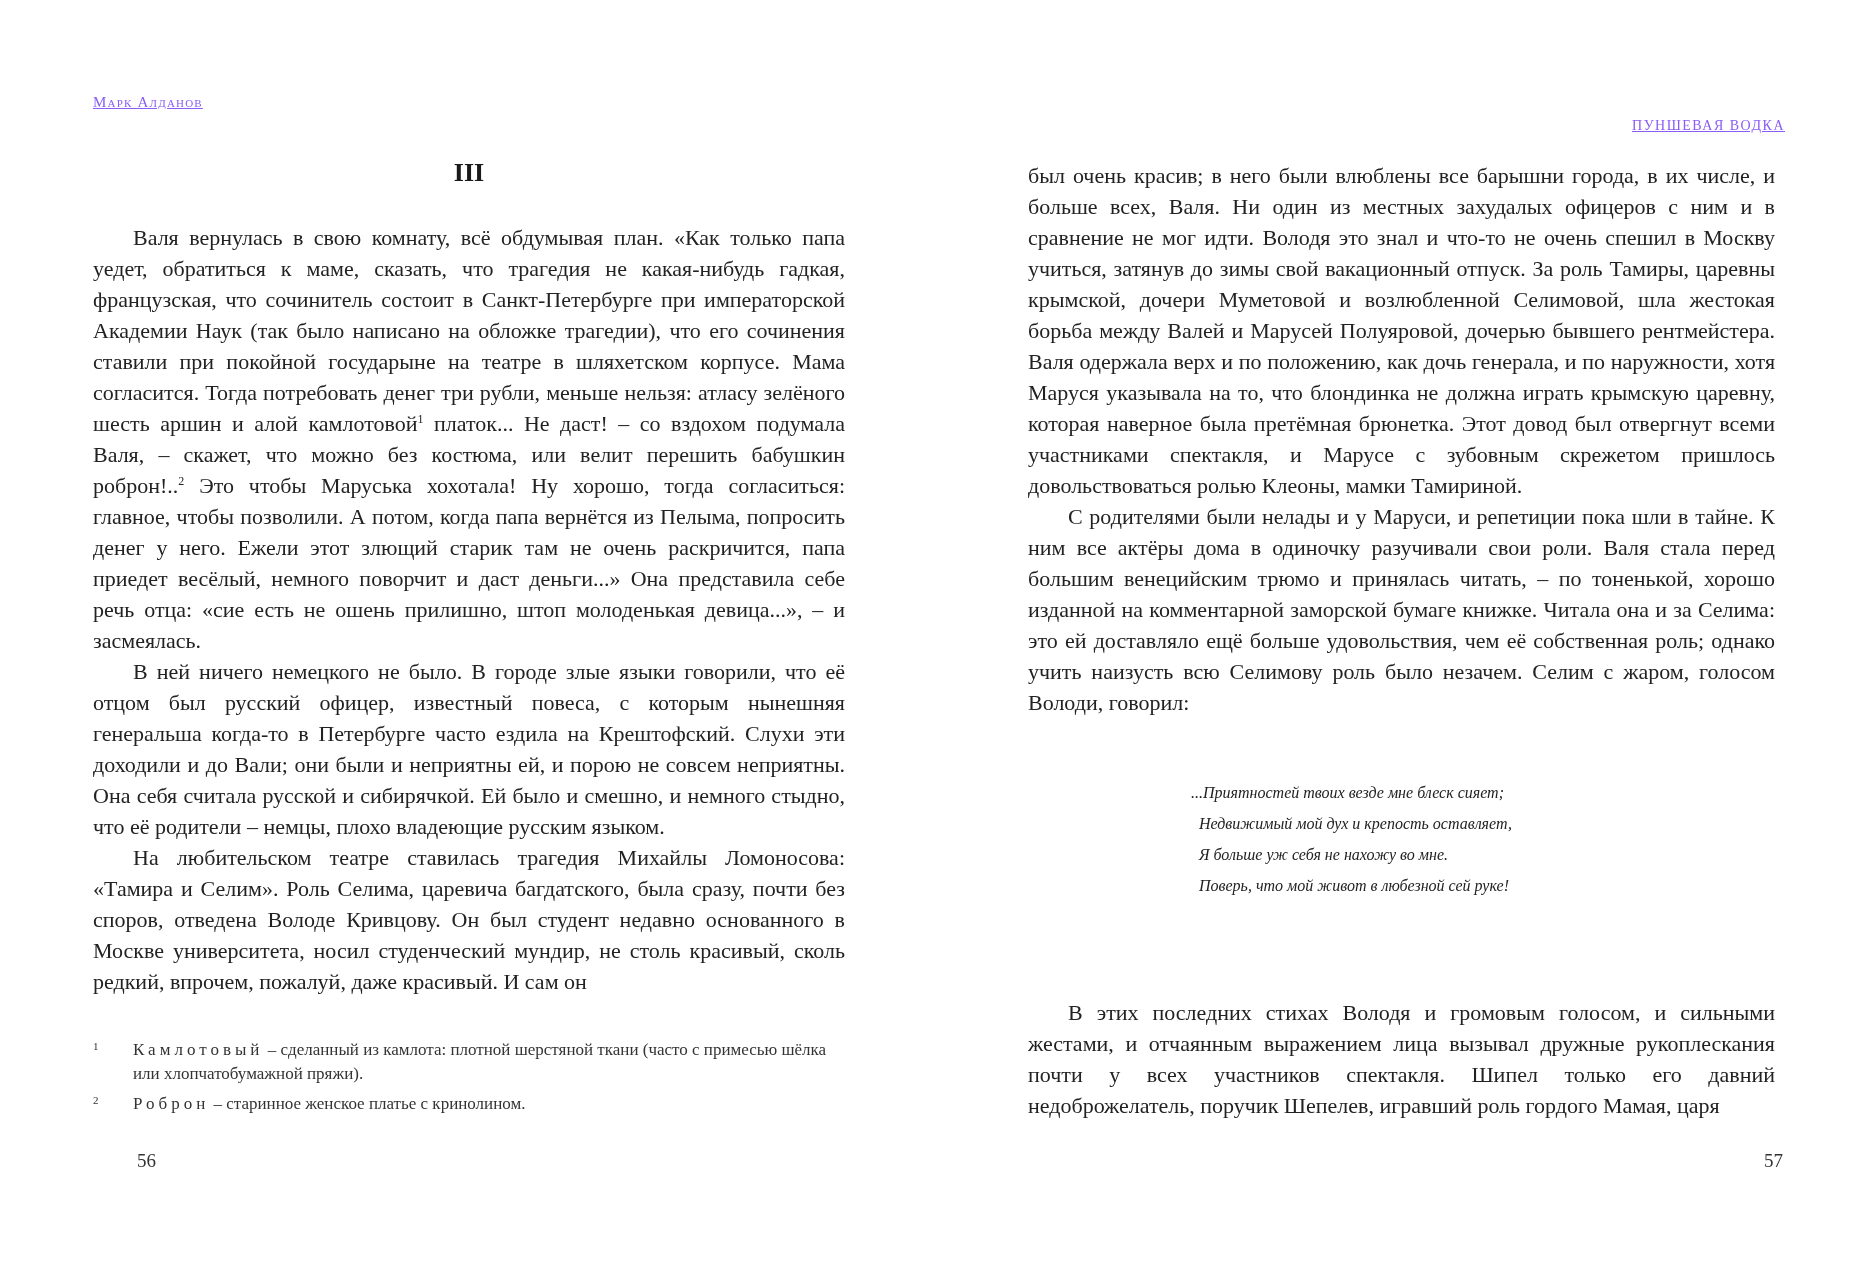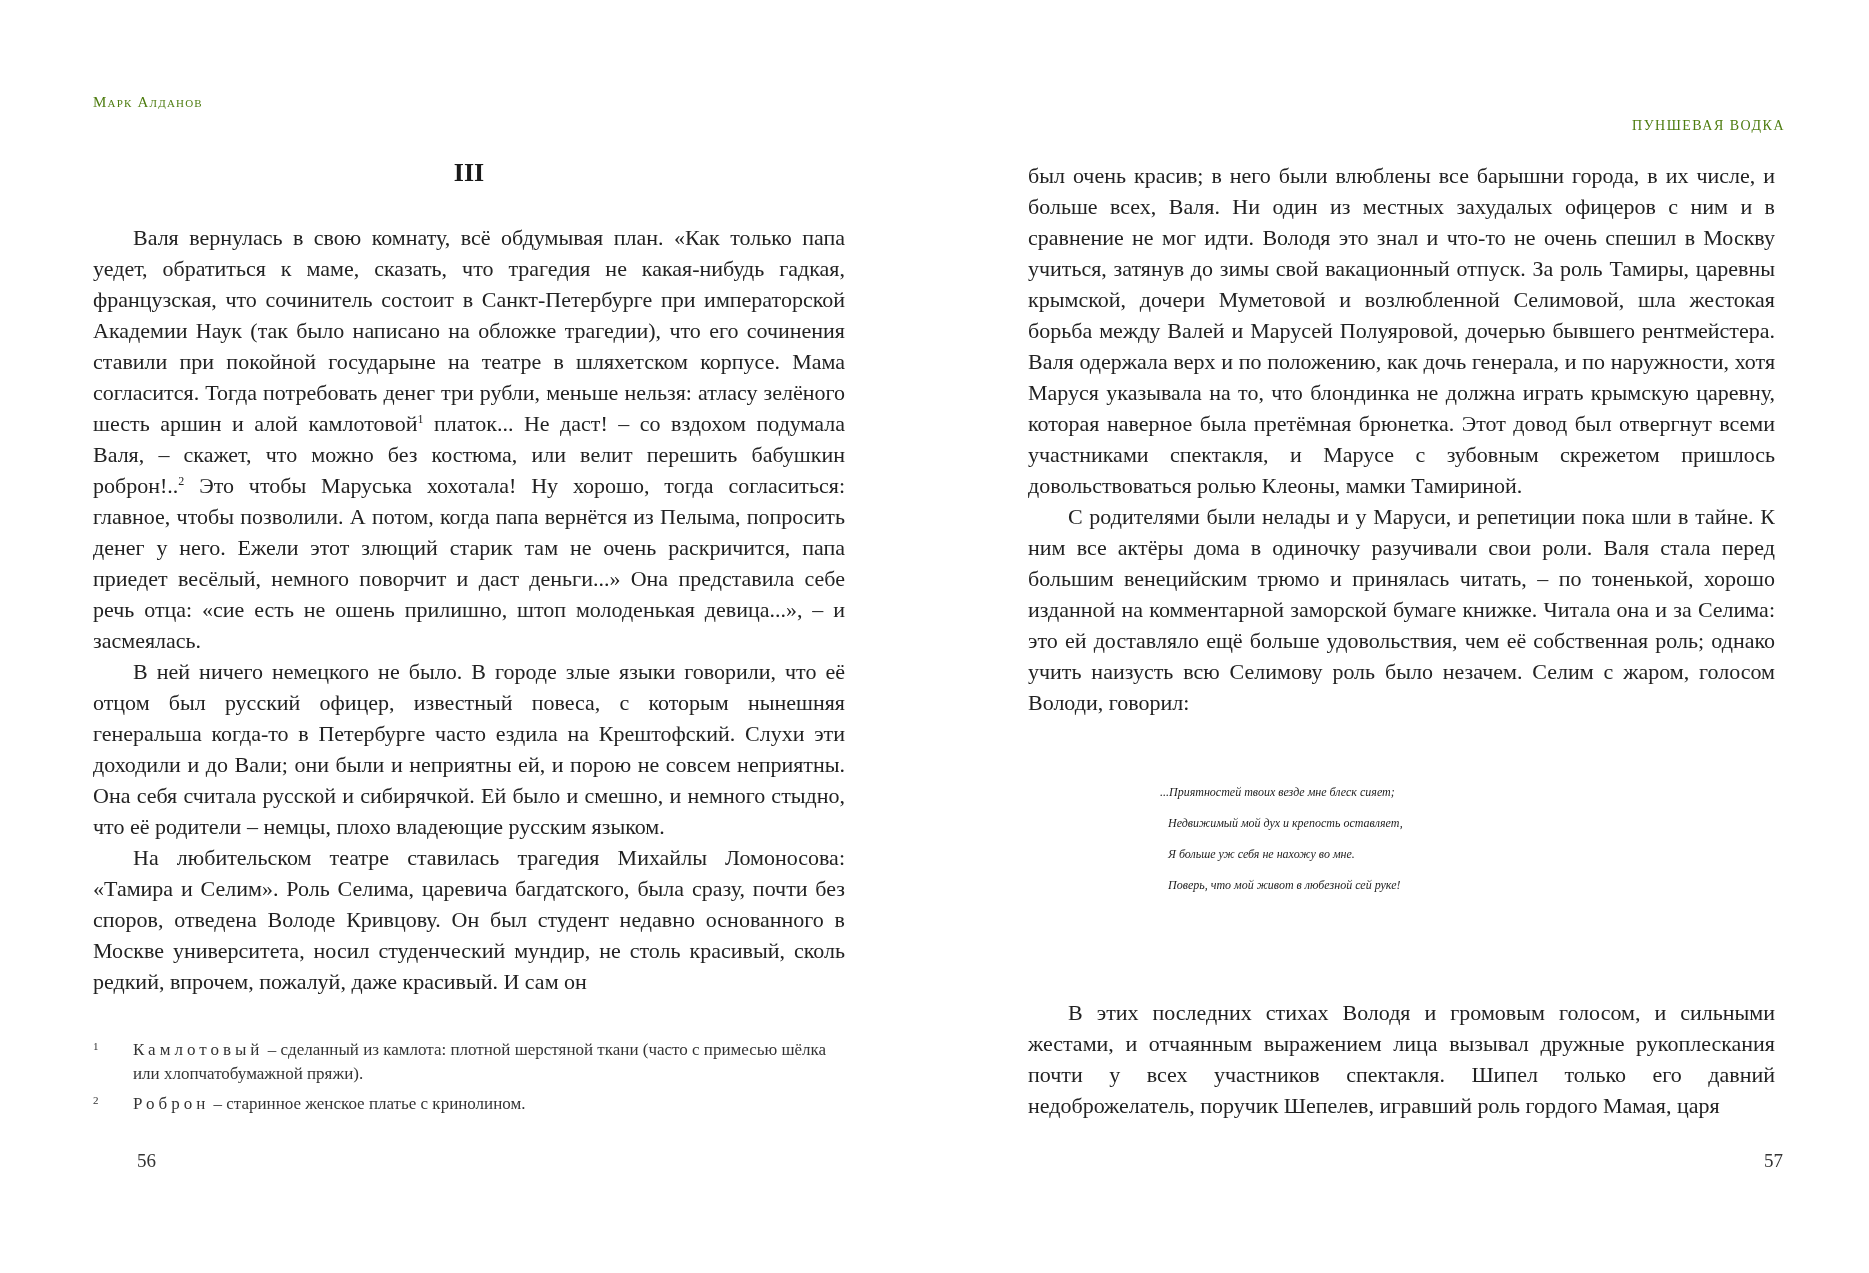--- a/index.html
+++ b/index.html
@@ -8,21 +8,22 @@
     font-family: "Liberation Serif", "DejaVu Serif", serif;
     color: #222222;
   }
   .page { position: absolute; top: 0; height: 1273px; }
   .page-left { left: 0; width: 934px; }
   .page-right { left: 934px; width: 935px; }
 
   .running-head {
     position: absolute; top: 94px;
     font-size: 15px; letter-spacing: 1.2px; font-variant: small-caps;
-    color: #4d7c0f;
+    color: #8b5cf6;
+    text-decoration: underline;
   }
   .page-left .running-head { left: 93px; }
   .page-right .running-head { right: 84px; text-transform: uppercase; font-size: 14px; letter-spacing: 1.5px; margin-top: 24px; }
 
   .chapter-num {
     position: absolute; top: 158px; left: 93px; width: 752px;
     text-align: center; font-size: 26px; font-weight: bold; color: #1a1a1a;
   }
 
   .text-block {
@@ -31,22 +32,22 @@
   }
   .page-left .text-block { left: 93px; width: 752px; top: 222px; }
   .page-right .text-block.b1 { left: 94px; width: 747px; top: 160px; }
   .page-right .text-block.b2 { left: 94px; width: 747px; top: 997px; }
 
   .text-block p { margin: 0; text-indent: 0; }
   .text-block p.indent { text-indent: 40px; }
   sup { font-size: 12px; line-height: 0; vertical-align: super; }
 
   .verse {
-    position: absolute; left: 234px; top: 777px;
-    font-style: italic; font-size: 12px; line-height: 31px; color: #222222;
+    position: absolute; left: 265px; top: 777px;
+    font-style: italic; font-size: 16px; line-height: 31px; color: #222222;
   }
   .verse div { white-space: nowrap; }
   .verse .first { margin-left: -8px; }
 
   .footnotes {
     position: absolute; left: 93px; top: 1038px; width: 752px;
     font-size: 17px; line-height: 24px; color: #333333;
   }
   .fn { display: flex; margin-bottom: 6px; }
   .fn-num { width: 40px; flex: 0 0 40px; font-size: 11px; vertical-align: top; position: relative; top: -4px; }

